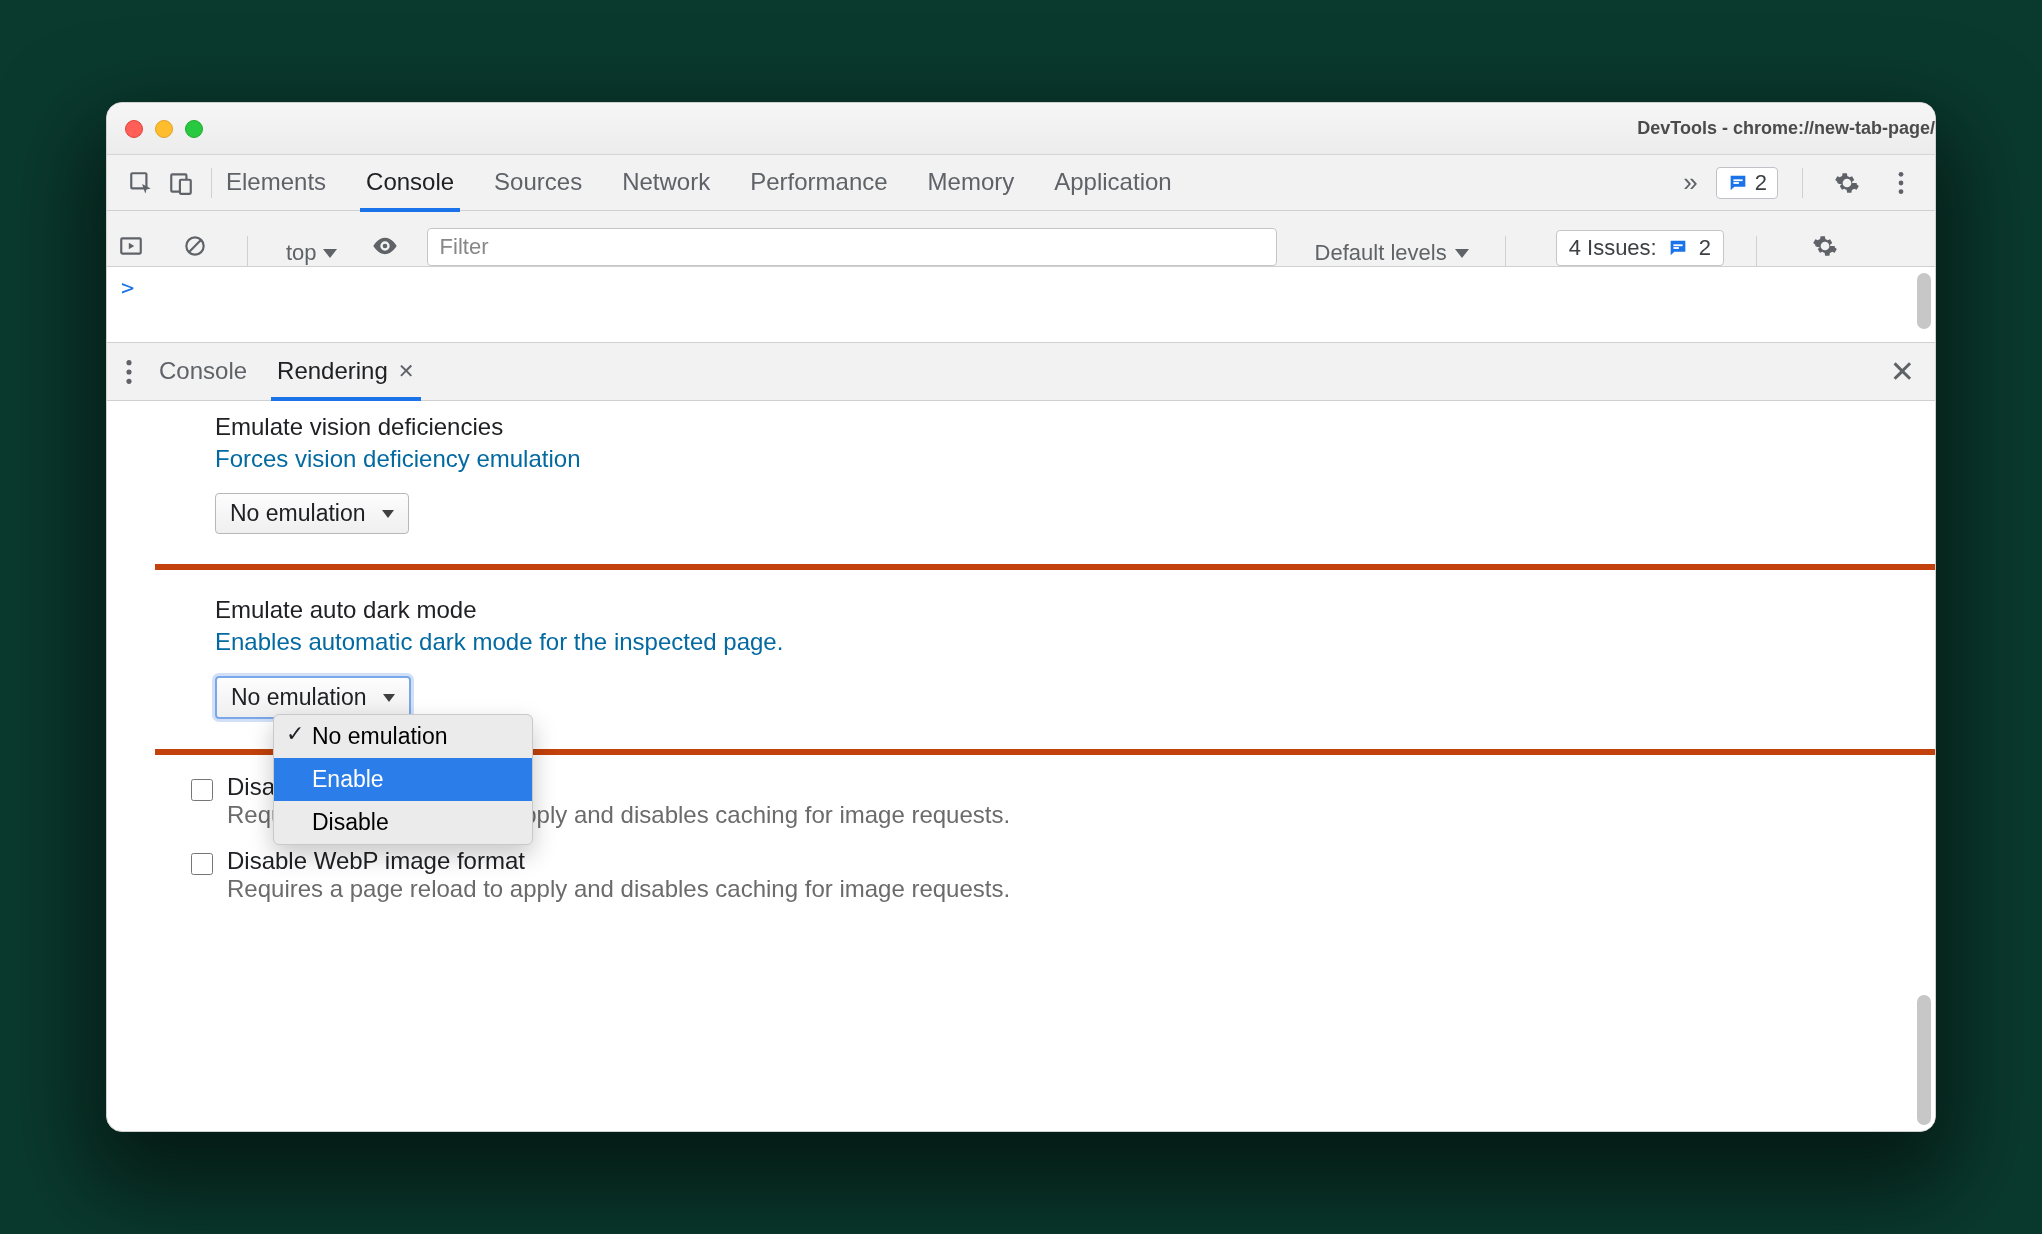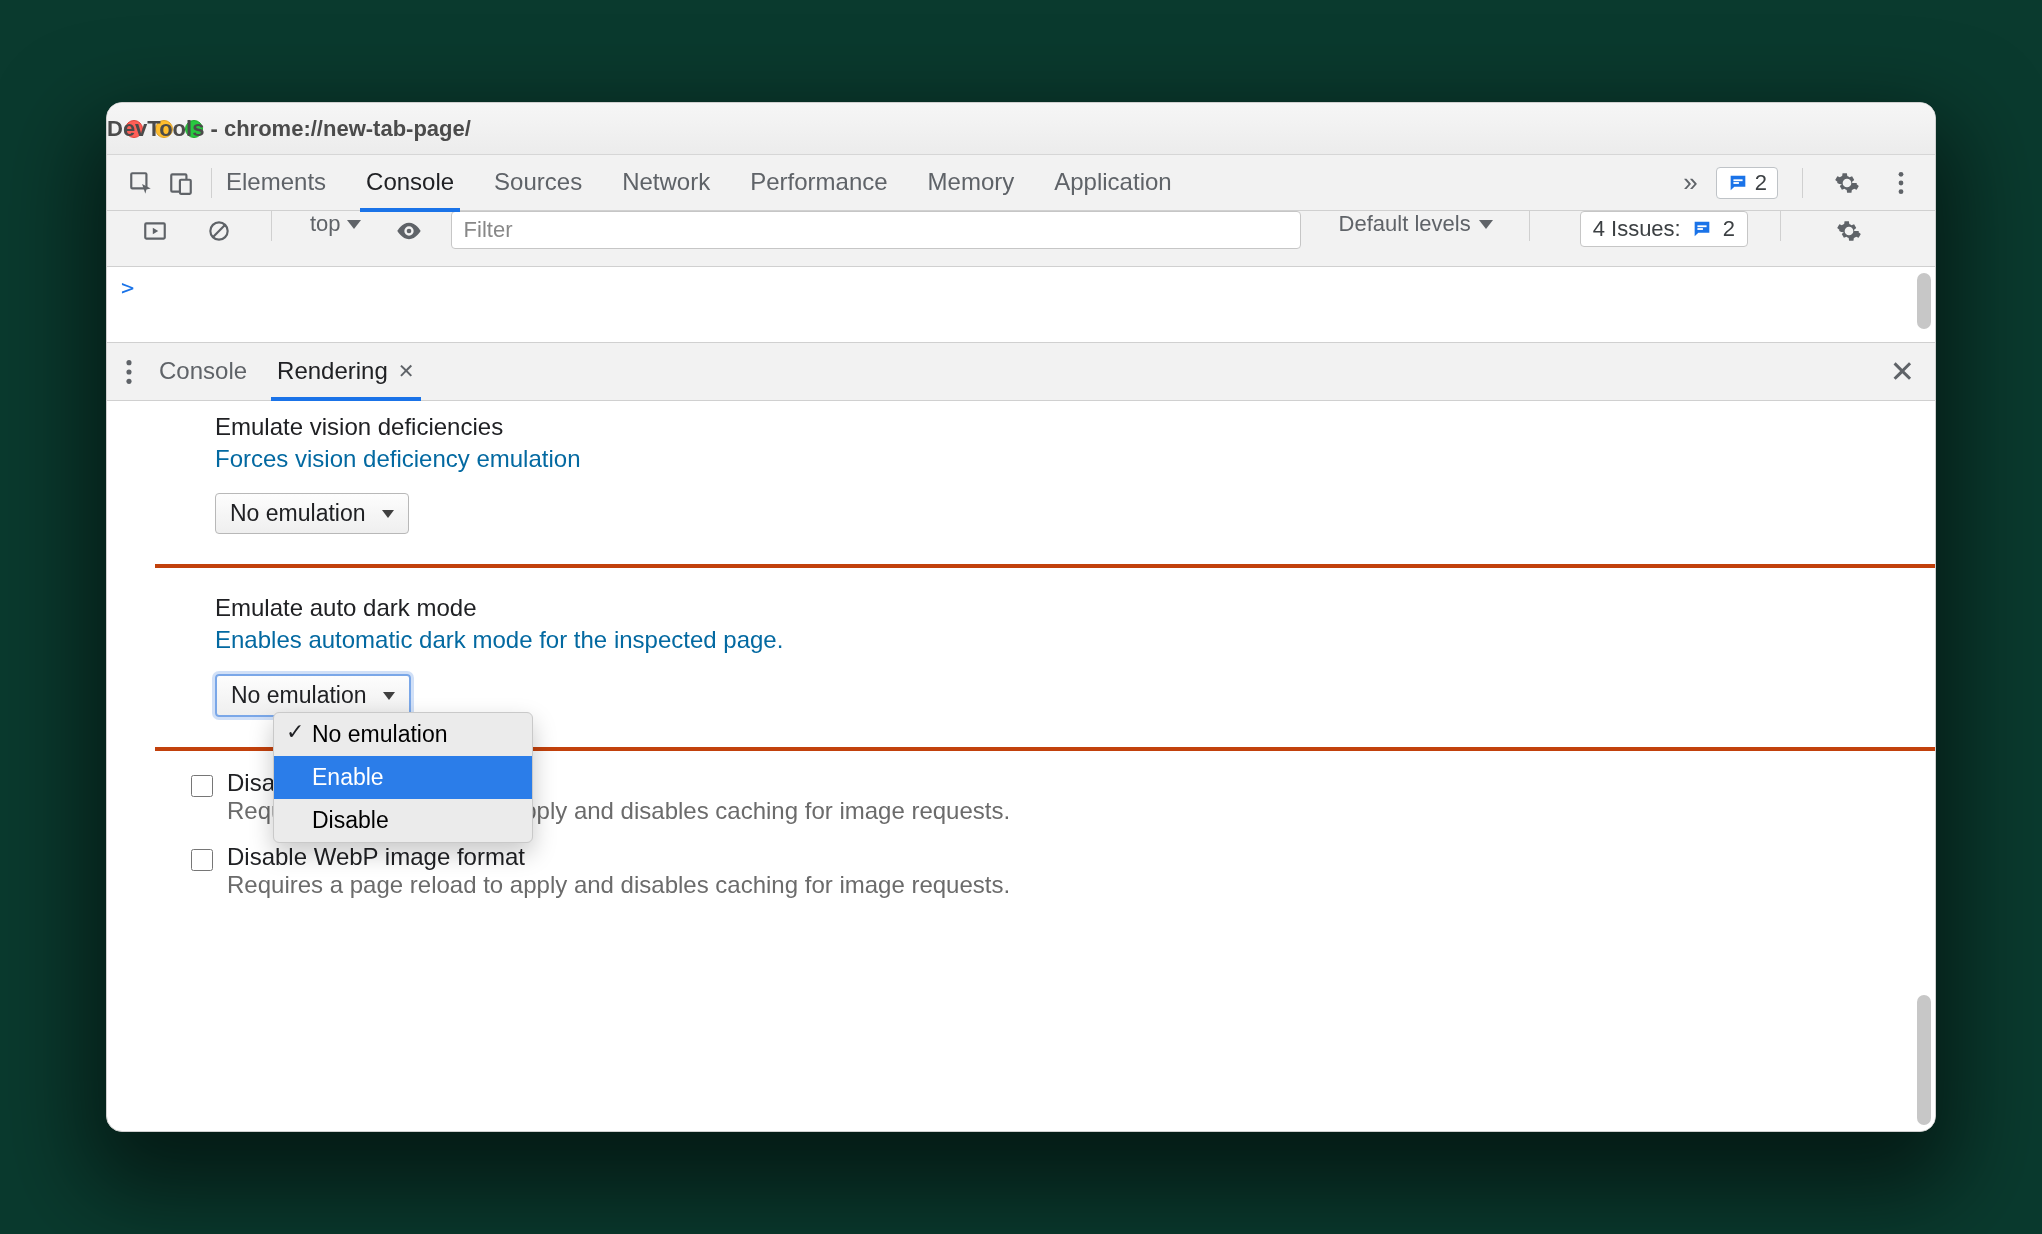--- a/index.html
+++ b/index.html
@@ -46,22 +46,22 @@
   .traffic span {
     width: 18px; height: 18px; border-radius: 50%;
     display: inline-block;
   }
   .tl-close   { background:#ff5f57; border:1px solid #e14239;}
   .tl-min     { background:#ffbd2e; border:1px solid #e1a124;}
   .tl-max     { background:#28c840; border:1px solid #1dad2b;}
   .titlebar-title {
     position:absolute;
     left:0; right:0;
-    text-align:left;
-    font-size: 22px;
+    text-align:right;
+    font-size: 18px;
     font-weight: 600;
     color:#4b4b4b;
     pointer-events:none;
   }
 
   
   .tabbar {
     height: 56px;
     background:#f2f2f2;
     border-bottom:1px solid #d0d0d0;
@@ -122,22 +122,22 @@
     display:flex; align-items:center; gap:14px;
     margin-left: 8px;
   }
 
   
   .console-ctrls {
     height: 56px;
     background:#f2f2f2;
     border-bottom:1px solid #d0d0d0;
     display:flex;
-    align-items:flex-start;
-    padding: 0 26px;
+    align-items:flex-end;
+    padding: 0 2px;
     gap: 22px;
     font-size: 22px;
     color:#5f6368;
   }
   .console-ctrls .ctx {
     display:flex; align-items:center; gap:6px;
     padding: 0 6px;
     cursor:pointer;
   }
   .caret-down {
@@ -266,21 +266,21 @@
   }
   .panel-inner::after{
     content:"";
     position:absolute;
     right:4px; bottom:6px;
     width:14px; height:130px;
     background:#c7c7c7;
     border-radius:7px;
   }
   .section {
-    border-top:4px solid #c2410c;
+    border-top:6px solid #c2410c;
     padding: 26px 20px 30px 60px;
   }
   .section:first-child { border-top:none; padding-top: 20px; }
   .sec-title {
     font-size: 24px;
     color:#202124;
     margin-bottom: 4px;
   }
   .sec-desc {
     font-size: 24px;

